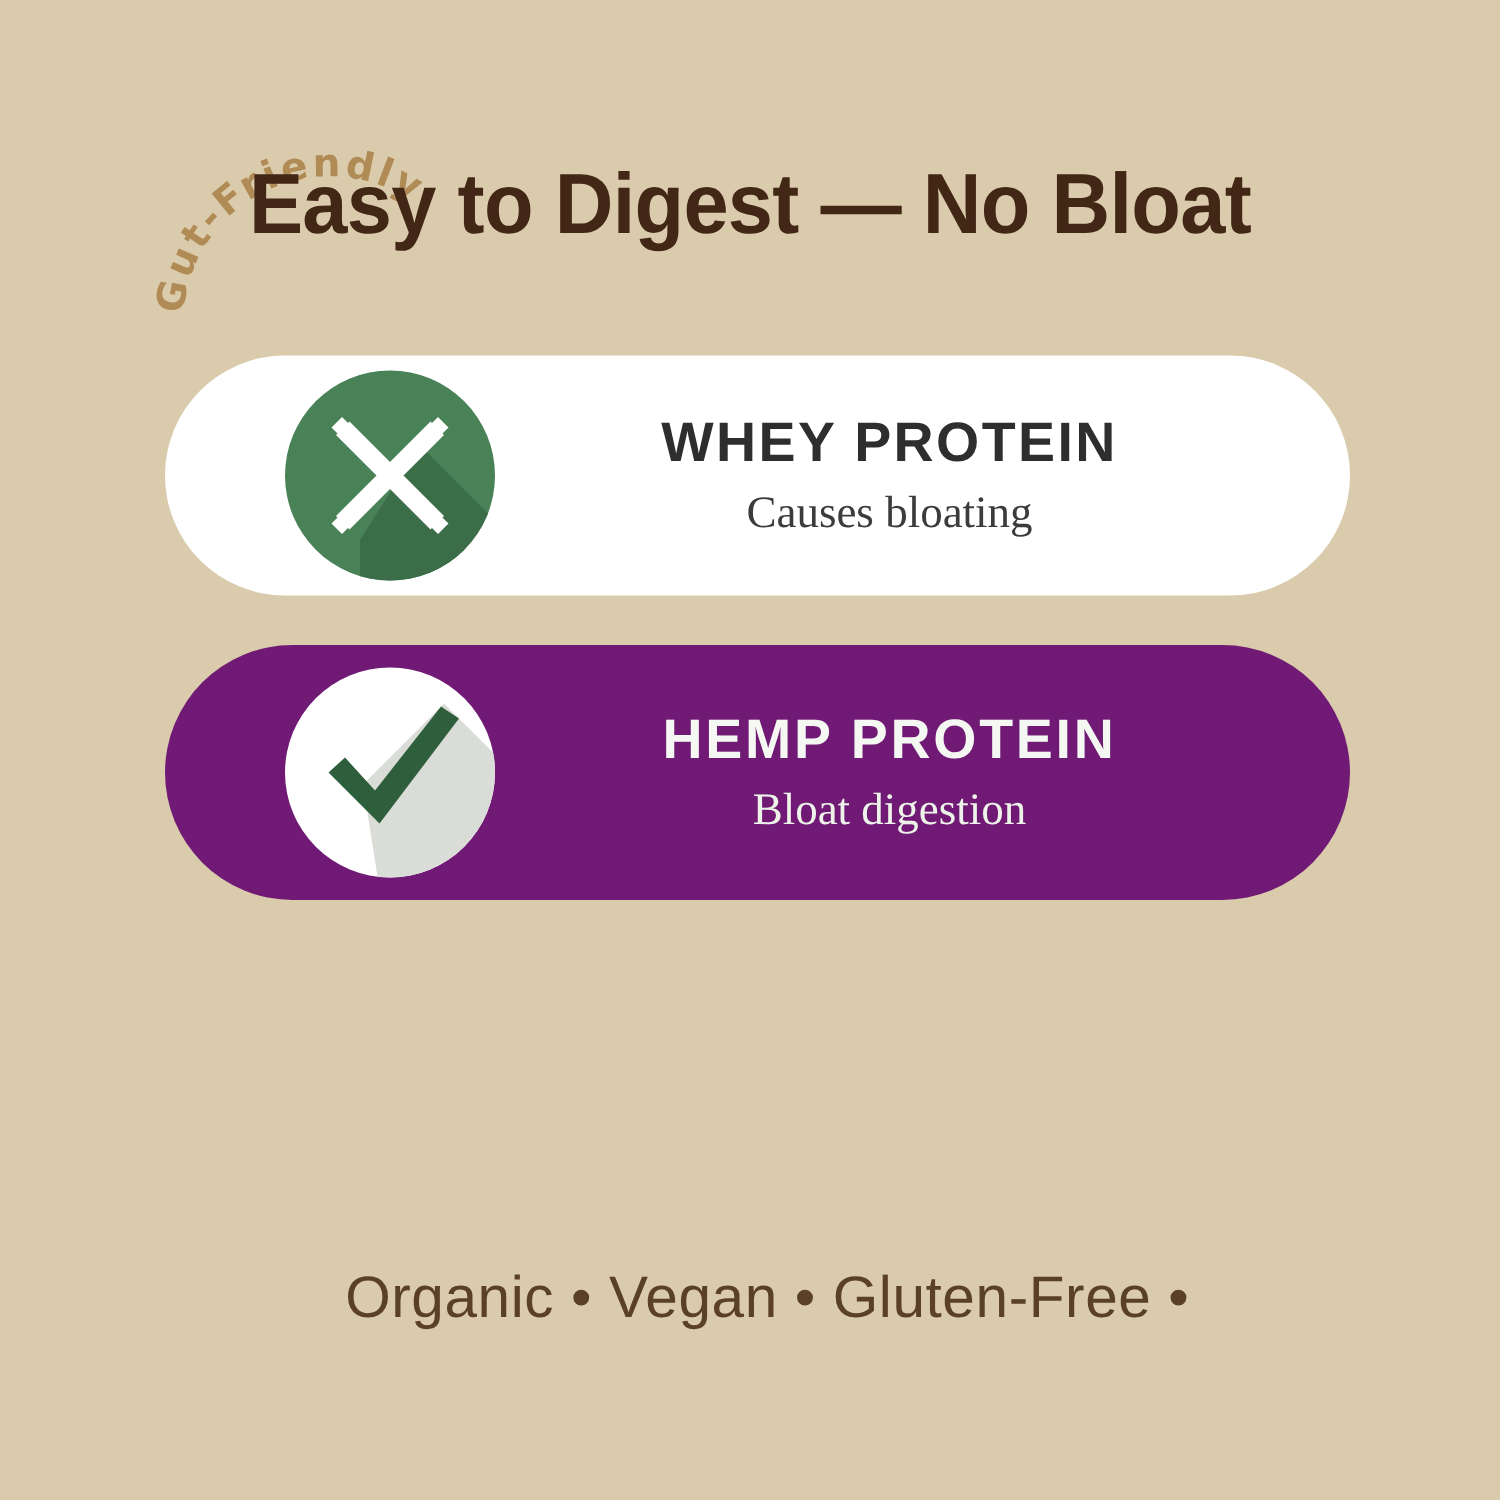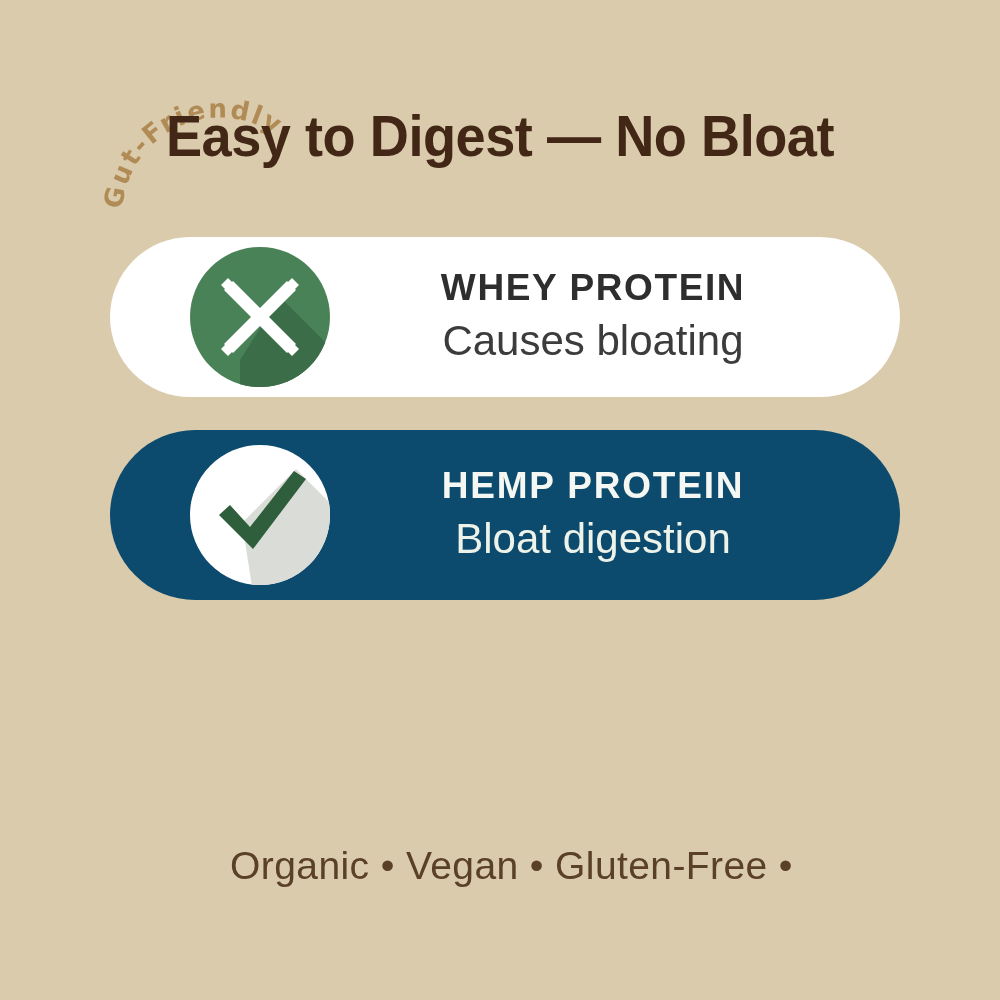--- a/index.html
+++ b/index.html
@@ -76,21 +76,21 @@
     width: 790px;
     height: 160px;
     border-radius: 80px;
     display: flex;
     align-items: center;
     box-sizing: border-box;
     margin-bottom: 33px;
   }
   .card.light { background: #ffffff; }
   .card.dark  {
-    background: #0c4a6e;
+    background: #701a75;
     height: 170px;
     border-radius: 85px;
   }
 
   .card-icon {
     width: 180px;
     min-width: 180px;
     height: 160px;
     display: flex;
     align-items: center;
@@ -111,22 +111,22 @@
   .card-title {
     font-family: "Liberation Sans Narrow", "Liberation Sans", sans-serif;
     font-size: 37px;
     font-weight: 700;
     letter-spacing: 1.6px;
     color: #2e2e2e;
     line-height: 1.05;
     white-space: nowrap;
   }
   .card-sub {
-    font-family: Liberation Sans, sans-serif;
-    font-size: 42px;
+    font-family: Liberation Serif, serif;
+    font-size: 30px;
     font-weight: 400;
     color: #3c3c3c;
     line-height: 1.1;
     margin-top: 10px;
     white-space: nowrap;
   }
   .card.dark .card-title { color: #f4f7f2; letter-spacing: 1.8px; }
   .card.dark .card-sub   { color: #eef3ea; }
 
   

